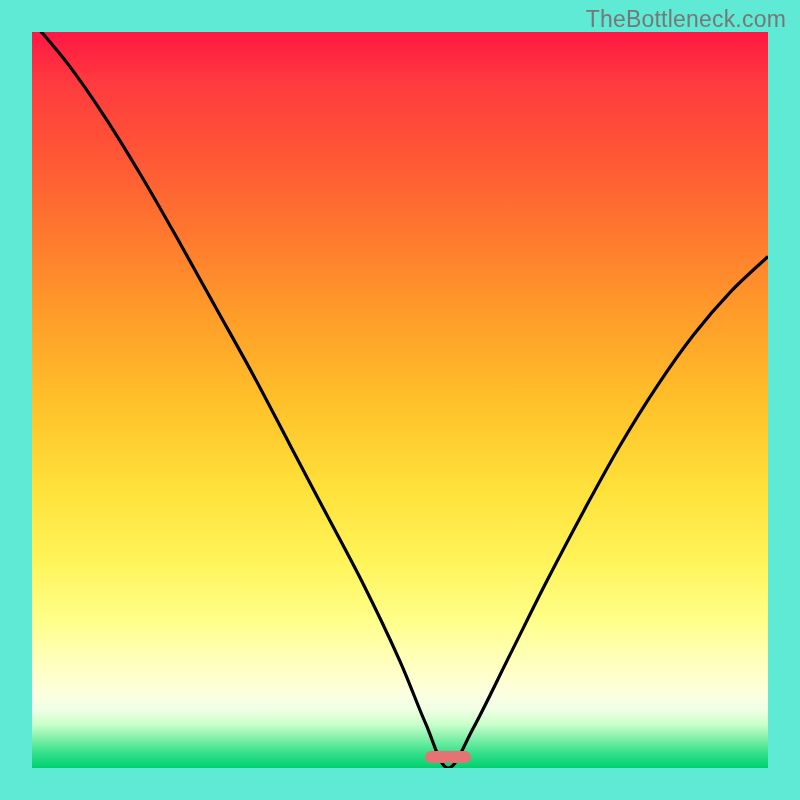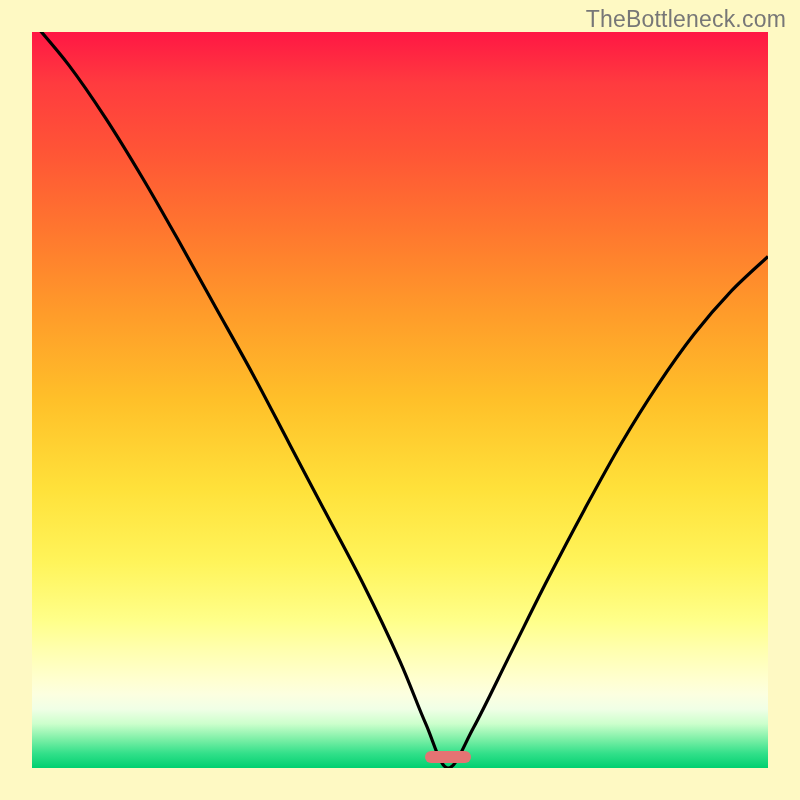--- a/index.html
+++ b/index.html
@@ -10,21 +10,21 @@
     background: #000;
     overflow: hidden;
     font-family: Arial, Helvetica, sans-serif;
   }
   .frame {
     position: absolute;
     left: 0;
     top: 0;
     width: 800px;
     height: 800px;
-    background: #fef9c3;
+    background: #5eead4;
     text-align: center;
   }
   .plot {
     position: absolute;
     left: 32px;
     top: 32px;
     width: 736px;
     height: 736px;
     overflow: hidden;
   }

